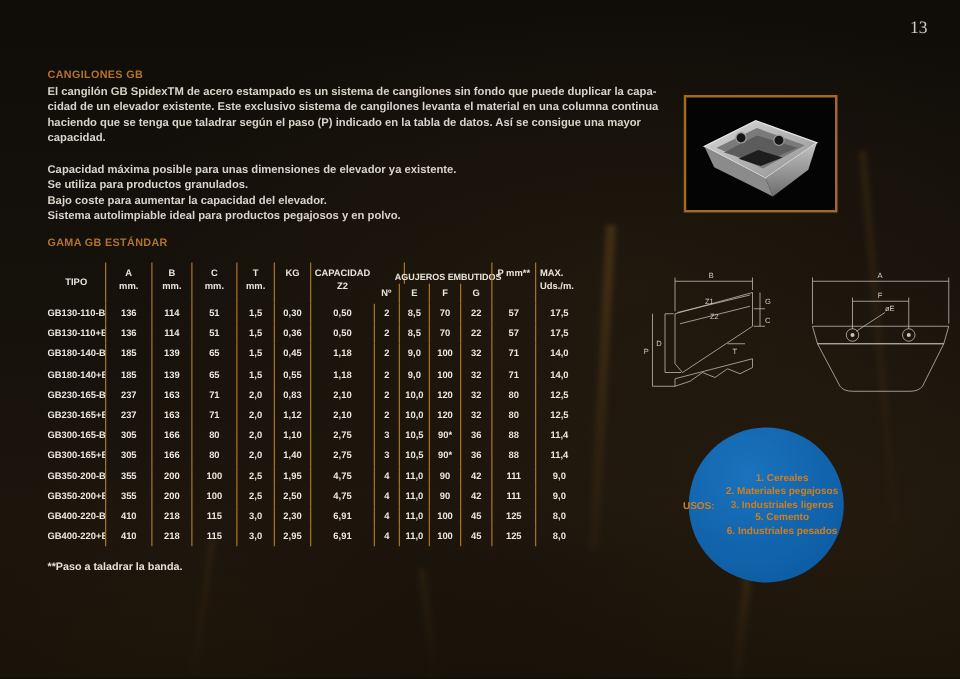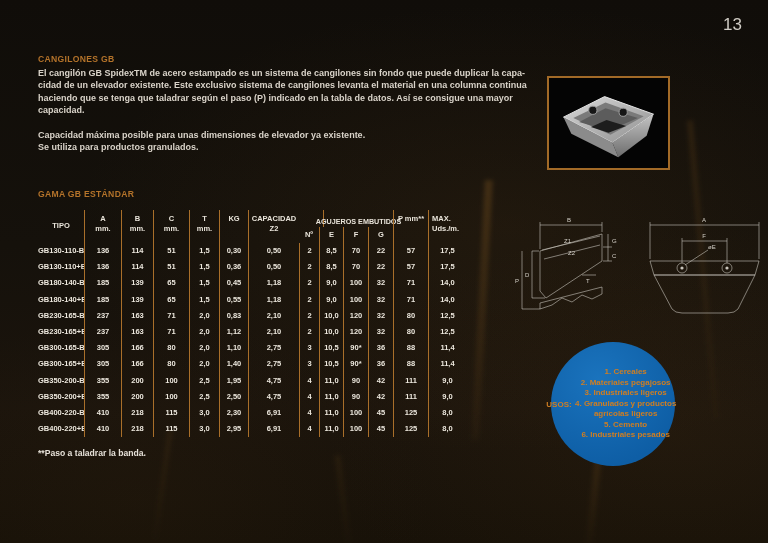--- a/index.html
+++ b/index.html
@@ -13,21 +13,21 @@
       linear-gradient(180deg,#100d09 0%, #15110b 45%, #1b140c 75%, #171108 100%);
   }
   .stalk{position:absolute; pointer-events:none; filter:blur(2px);}
   .s1{left:478px; top:180px; width:8px; height:260px; background:linear-gradient(180deg, rgba(130,88,34,.35), rgba(90,60,24,.10)); transform:rotate(3deg);}
   .s2{left:700px; top:120px; width:6px; height:300px; background:linear-gradient(180deg, rgba(120,80,30,.22), rgba(80,55,22,.06)); transform:rotate(-5deg);}
   .s3{left:160px; top:430px; width:5px; height:110px; background:linear-gradient(180deg, rgba(110,75,28,.18), rgba(70,48,20,.04)); transform:rotate(8deg);}
   .s4{left:340px; top:455px; width:6px; height:90px; background:linear-gradient(180deg, rgba(110,75,28,.15), rgba(70,48,20,.04)); transform:rotate(-7deg);}
   .s5{left:590px; top:460px; width:7px; height:85px; background:linear-gradient(180deg, rgba(130,88,34,.20), rgba(80,55,22,.05)); transform:rotate(6deg);}
 
   .title{position:absolute; left:22px; top:13px; font-size:16.5px; font-weight:400; color:#d6d2cb; letter-spacing:.4px;}
-  .pagenum{position:absolute; right:26px; top:15px; font-size:17px; color:#cfcbc4;}
+  .pagenum{position:absolute; right:26px; top:15px; font-size:14px; color:#cfcbc4;font-family:Liberation Serif, serif;}
 
   .sec-head{position:absolute; left:38px; font-size:8.6px; font-weight:700; color:var(--accent); letter-spacing:.3px;}
   .sh1{top:54px;} .sh2{top:189px;}
 
   .textblock{position:absolute; left:38px; width:485px;}
   .tb1{top:67px;} .tb2{top:129px;}
   .tline{white-space:nowrap; font-size:9px; line-height:12.4px; font-weight:700; color:#d9d3c9;}
 
   
   .gtable{position:absolute; left:38px; top:210px; width:430px; --cols:46px 37px 32px 36px 30px 29px 51px 20px 24px 25px 25px 35px 38px;}
@@ -76,20 +76,22 @@
   <div class="sec-head sh1">CANGILONES GB</div>
   <div class="textblock tb1">
       <div class="tline">El cangilón GB SpidexTM de acero estampado es un sistema de cangilones sin fondo que puede duplicar la capa-</div>
       <div class="tline">cidad de un elevador existente. Este exclusivo sistema de cangilones levanta el material en una columna continua</div>
       <div class="tline">haciendo que se tenga que taladrar según el paso (P) indicado en la tabla de datos. Así se consigue una mayor</div>
       <div class="tline">capacidad.</div>
     </div>
   <div class="textblock tb2">
       <div class="tline">Capacidad máxima posible para unas dimensiones de elevador ya existente.</div>
       <div class="tline">Se utiliza para productos granulados.</div>
+      <div class="tline">Bajo coste para aumentar la capacidad del elevador.</div>
+      <div class="tline">Sistema autolimpiable ideal para productos pegajosos y en polvo.</div>
     </div>
 
   <div class="sec-head sh2">GAMA GB ESTÁNDAR</div>
 
   <div class="gtable">
     <div class="thead">
       <div class="hcell h-tipo">
           <span class="hl">TIPO</span>
         </div>
       <div class="hcell sep">
@@ -388,19 +390,18 @@
       </g>
     </svg>
   </div>
 
   <div class="usos">
     <div class="usos-title">USOS:</div>
     <div>
         <div class="usos-item">1. Cereales</div>
         <div class="usos-item">2. Materiales pegajosos</div>
         <div class="usos-item">3. Industriales ligeros</div>
-        <div class="usos-item">4. Granulados y productos agrícolas ligeros</div>
         <div class="usos-item">5. Cemento</div>
         <div class="usos-item">6. Industriales pesados</div>
       </div>
   </div>
 
 </div>
 
 </body></html>

